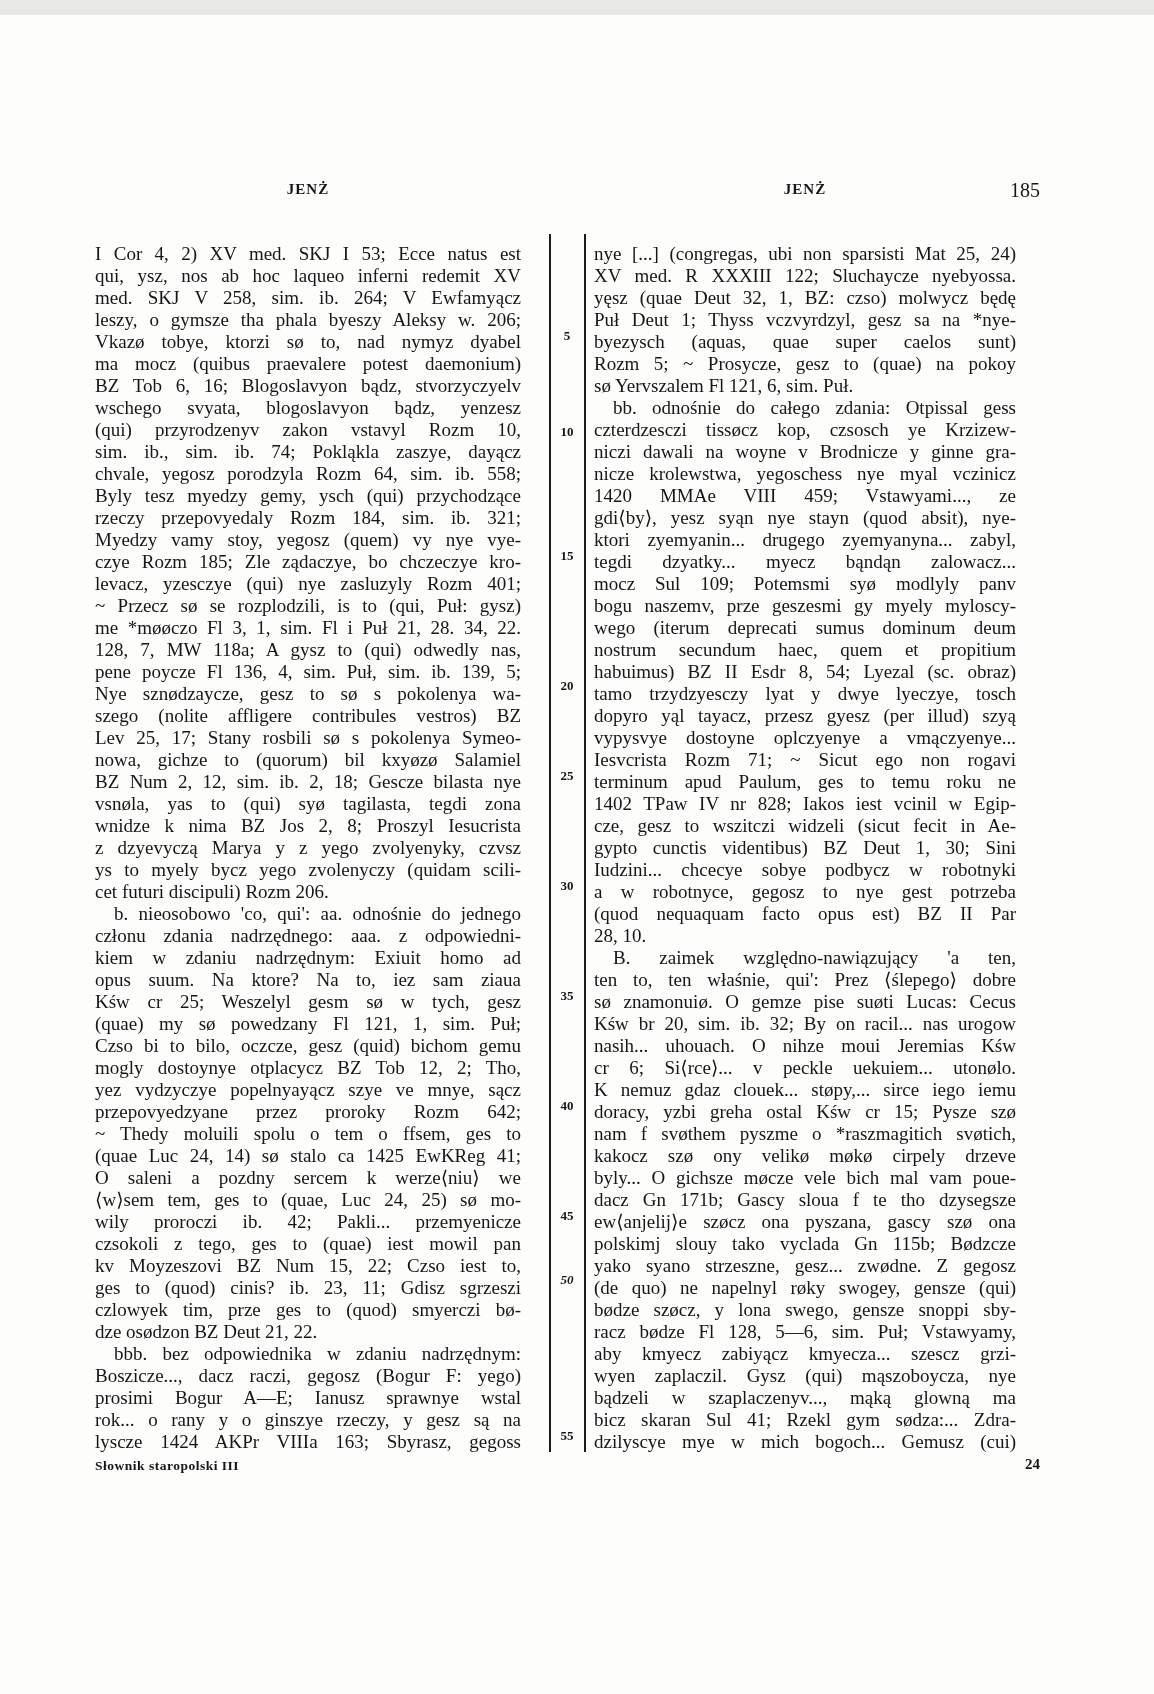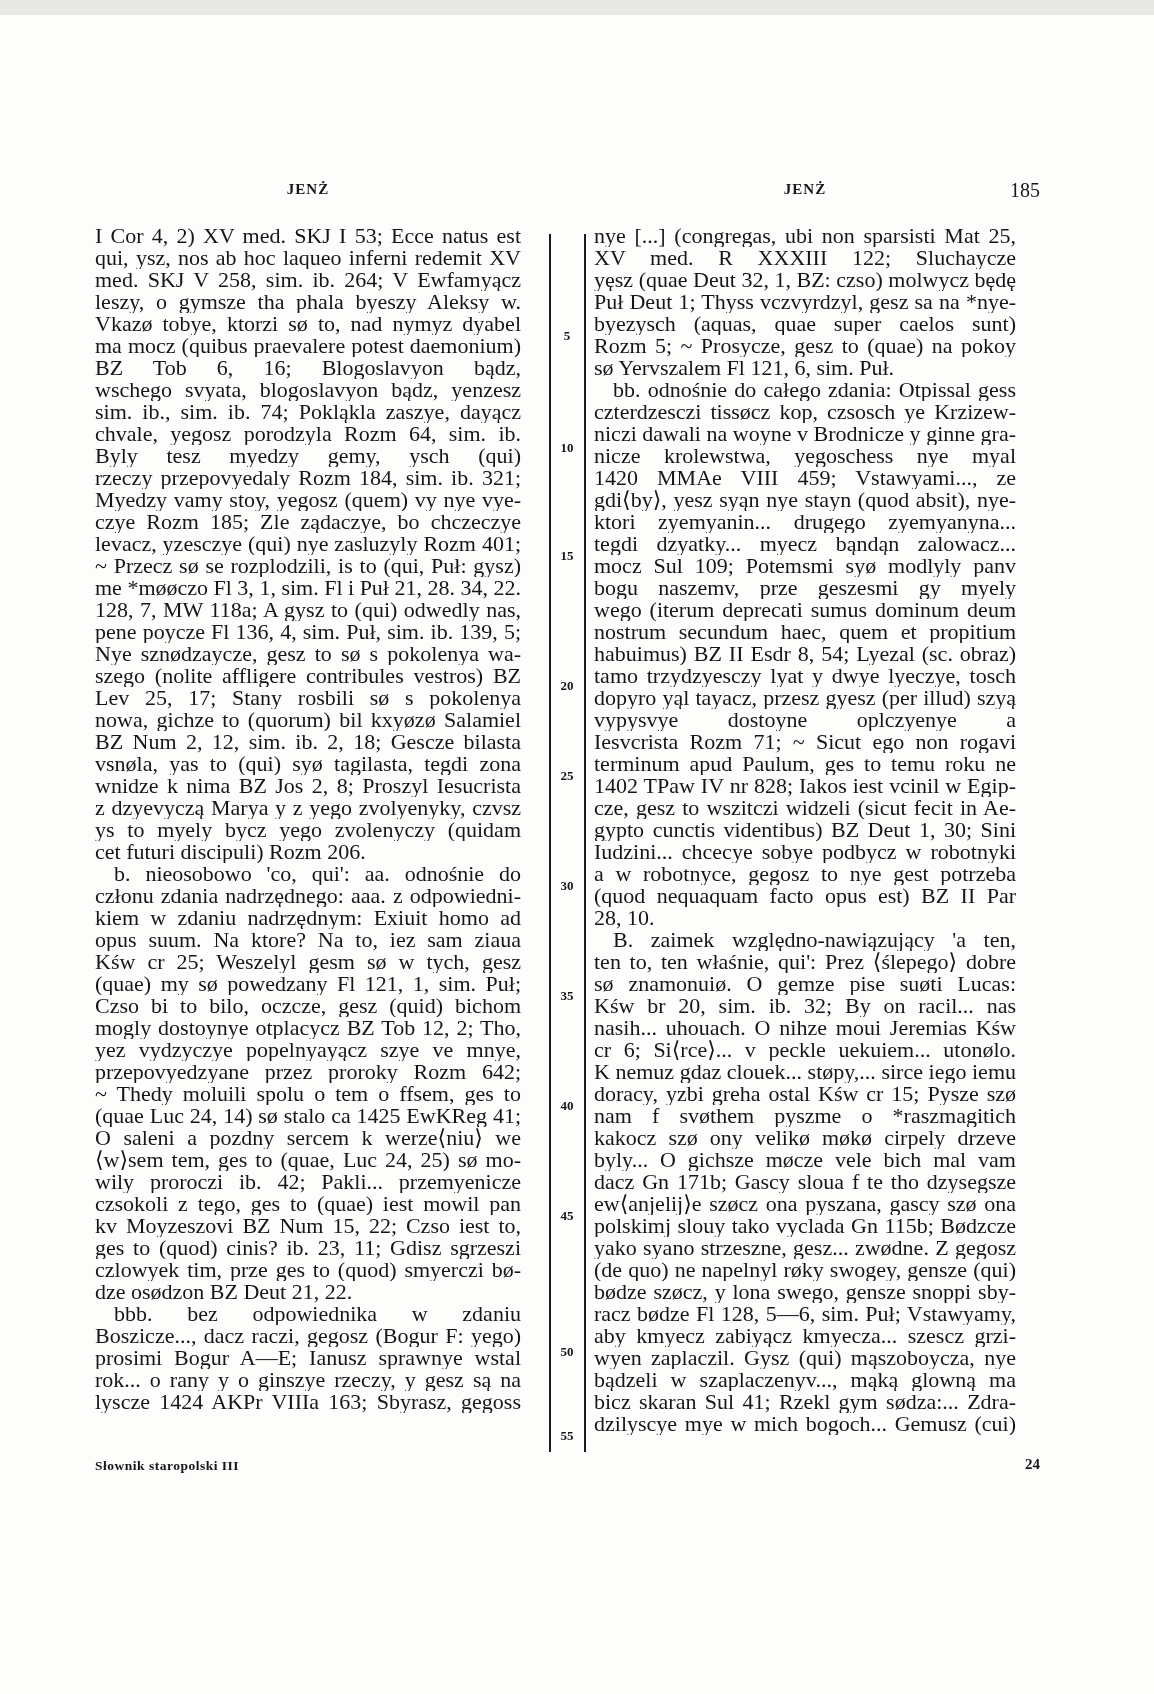--- a/index.html
+++ b/index.html
@@ -17,22 +17,22 @@
     font-weight:bold;font-size:15px;letter-spacing:1px;
     text-align:center;
   }
   .rh-left{left:95px;width:426px;}
   .rh-right{left:594px;width:422px;}
   .page-number{
     position:absolute;top:164px;right:114px;
     font-size:20px;font-weight:normal;text-align:right;
   }
   .column{
-    position:absolute;top:210px;
-    font-size:22px;line-height:22px;
+    position:absolute;top:228px;
+    font-size:19px;line-height:22px;
   }
   .col-left{left:95px;width:426px;}
   .col-right{left:594px;width:422px;}
   .tline{
     height:22px;overflow:hidden;
     text-align:justify;text-align-last:justify;
     text-justify:inter-word;
   }
   .tline.flush{text-align-last:left;}
   .tline.indent{text-indent:19px;}
@@ -71,20 +71,21 @@
 
   <div class="column col-left">
       <div class="tline">I Cor 4, 2) XV med. SKJ I 53; Ecce natus est</div>
       <div class="tline">qui, ysz, nos ab hoc laqueo inferni redemit XV</div>
       <div class="tline">med. SKJ V 258, sim. ib. 264; V Ewfamyącz</div>
       <div class="tline">leszy, o gymsze tha phala byeszy Aleksy w. 206;</div>
       <div class="tline">Vkazø tobye, ktorzi sø to, nad nymyz dyabel</div>
       <div class="tline">ma mocz (quibus praevalere potest daemonium)</div>
       <div class="tline">BZ Tob 6, 16; Blogoslavyon bądz, stvorzyczyelv</div>
       <div class="tline">wschego svyata, blogoslavyon bądz, yenzesz</div>
+      <div class="tline">(qui) przyrodzenyv zakon vstavyl Rozm 10,</div>
       <div class="tline">sim. ib., sim. ib. 74; Pokląkla zaszye, dayącz</div>
       <div class="tline">chvale, yegosz porodzyla Rozm 64, sim. ib. 558;</div>
       <div class="tline">Byly tesz myedzy gemy, ysch (qui) przychodzące</div>
       <div class="tline">rzeczy przepovyedaly Rozm 184, sim. ib. 321;</div>
       <div class="tline">Myedzy vamy stoy, yegosz (quem) vy nye vye-</div>
       <div class="tline">czye Rozm 185; Zle ządaczye, bo chczeczye kro-</div>
       <div class="tline">levacz, yzesczye (qui) nye zasluzyly Rozm 401;</div>
       <div class="tline">~ Przecz sø se rozplodzili, is to (qui, Puł: gysz)</div>
       <div class="tline">me *møøczo Fl 3, 1, sim. Fl i Puł 21, 28. 34, 22.</div>
       <div class="tline">128, 7, MW 118a; A gysz to (qui) odwedly nas,</div>
@@ -123,29 +124,29 @@
       <div class="tline">Boszicze..., dacz raczi, gegosz (Bogur F: yego)</div>
       <div class="tline">prosimi Bogur A—E; Ianusz sprawnye wstal</div>
       <div class="tline">rok... o rany y o ginszye rzeczy, y gesz są na</div>
       <div class="tline">lyscze 1424 AKPr VIIIa 163; Sbyrasz, gegoss</div>
     </div>
 
   <div class="gutter-rule rule-left"></div>
 
   <div class="gutter">
       <div class="gutter-num" style="top: 88px;">5</div>
-      <div class="gutter-num" style="top: 200px;">10</div>
+      <div class="gutter-num" style="top: 184px;">10</div>
       <div class="gutter-num" style="top: 308px;">15</div>
       <div class="gutter-num" style="top: 438px;">20</div>
       <div class="gutter-num" style="top: 528px;">25</div>
       <div class="gutter-num" style="top: 638px;">30</div>
       <div class="gutter-num" style="top: 748px;">35</div>
       <div class="gutter-num" style="top: 858px;">40</div>
       <div class="gutter-num" style="top: 968px;">45</div>
-      <div class="gutter-num" style="top: 1104px;">50</div>
+      <div class="gutter-num" style="top: 1032px; font-style: italic;">50</div>
       <div class="gutter-num" style="top: 1188px;">55</div>
     </div>
 
   <div class="gutter-rule rule-right"></div>
 
   <div class="column col-right">
       <div class="tline">nye [...] (congregas, ubi non sparsisti Mat 25, 24)</div>
       <div class="tline">XV med. R XXXIII 122; Sluchaycze nyebyossa.</div>
       <div class="tline">yęsz (quae Deut 32, 1, BZ: czso) molwycz będę</div>
       <div class="tline">Puł Deut 1; Thyss vczvyrdzyl, gesz sa na *nye-</div>

